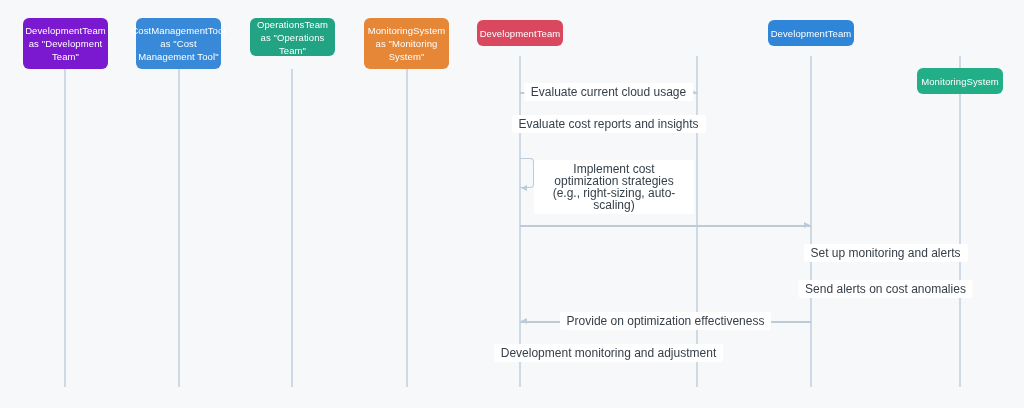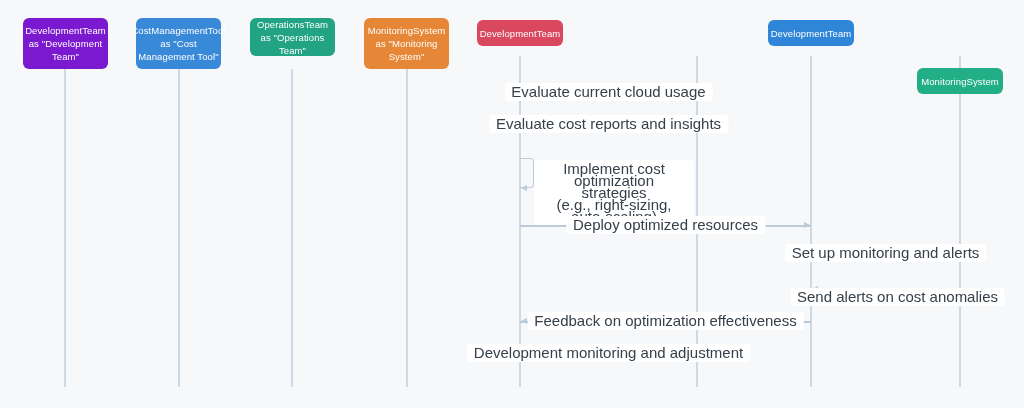--- a/index.html
+++ b/index.html
@@ -44,21 +44,21 @@
   }
   .msg-line {
     position: absolute;
     height: 1.5px;
     background: #bdcad8;
   }
   .msg-label {
     position: absolute;
     background: #ffffff;
     color: #36404a;
-    font-size: 15px;
+    font-size: 12px;
     line-height: 12px;
     padding: 3px 7px;
     border-radius: 2px;
     text-align: center;
     white-space: nowrap;
     font-family: "Liberation Sans", sans-serif;
   }
   .msg-label.wrap {
     white-space: normal;
   }
@@ -108,26 +108,25 @@
     <div class="arrow-head right" style="top: 89.2px; left: 690px;"></div>
     <div class="msg-label" style="top: 83px; left: 608.5px; transform: translateX(-50%);">Evaluate current cloud usage</div>
     <div class="msg-line" style="left: 520px; top: 124px; width: 177px;"></div>
     <div class="arrow-head left" style="top: 121.2px; left: 521px;"></div>
     <div class="msg-label" style="top: 115px; left: 608.5px; transform: translateX(-50%);">Evaluate cost reports and insights</div>
     <div class="self-loop" style="left: 520px; top: 158px; width: 14px; height: 30px;"></div>
     <div class="arrow-head left" style="left: 521px; top: 184.5px;"></div>
     <div class="msg-label wrap" style="left: 534px; top: 160px; width: 146px;">Implement cost optimization strategies<div>(e.g., right-sizing, auto-scaling)</div></div>
     <div class="msg-line" style="left: 520px; top: 225px; width: 291px;"></div>
     <div class="arrow-head right" style="top: 222.2px; left: 804px;"></div>
-    <div class="msg-label" style="top: 216px; left: 665.5px; transform: translateX(-50%);">Deploy optimized resources</div>
     <div class="msg-line" style="left: 811px; top: 257px; width: 149px;"></div>
     <div class="arrow-head right" style="top: 254.2px; left: 953px;"></div>
     <div class="msg-label" style="top: 244px; left: 885.5px; transform: translateX(-50%);">Set up monitoring and alerts</div>
     <div class="msg-line" style="left: 811px; top: 289px; width: 149px;"></div>
     <div class="arrow-head left" style="top: 286.2px; left: 812px;"></div>
-    <div class="msg-label" style="top: 288px; left: 885.5px; transform: translateX(-50%); margin-left: 12px;">Send alerts on cost anomalies</div>
+    <div class="msg-label" style="top: 280px; left: 885.5px; transform: translateX(-50%);">Send alerts on cost anomalies</div>
     <div class="msg-line" style="left: 520px; top: 321px; width: 291px;"></div>
     <div class="arrow-head left" style="top: 318.2px; left: 521px;"></div>
-    <div class="msg-label" style="top: 312px; left: 665.5px; transform: translateX(-50%);">Feedback on optimization effectiveness</div>
+    <div class="msg-label" style="top: 312px; left: 665.5px; transform: translateX(-50%);">Provide on optimization effectiveness</div>
     <div class="msg-line" style="left: 520px; top: 353px; width: 177px;"></div>
     <div class="arrow-head right" style="top: 350.2px; left: 690px;"></div>
     <div class="msg-label" style="top: 344px; left: 608.5px; transform: translateX(-50%);">Development monitoring and adjustment</div>
   </div>
 
 </body></html>

